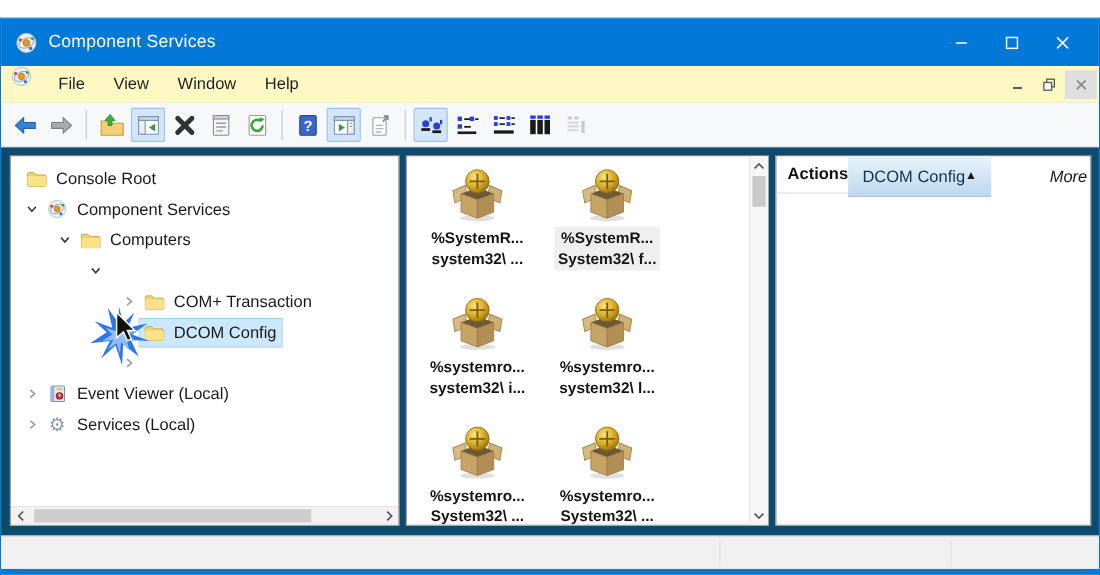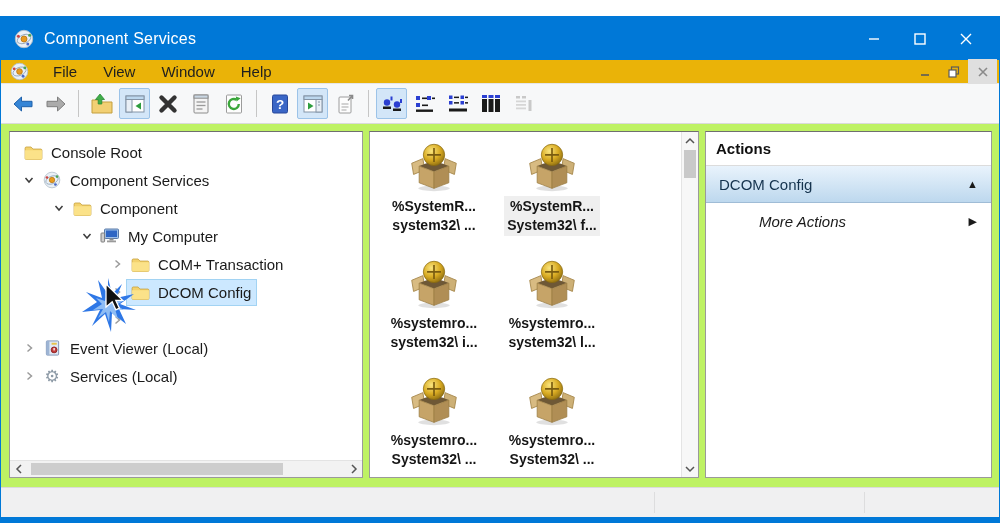--- a/index.html
+++ b/index.html
@@ -10,35 +10,35 @@
 
   
   .titlebar { height:43px; background:#0078d7; display:flex; align-items:center; flex:none; }
   .titlebar .appicon { width:20px; height:20px; margin-left:13px; flex:none; }
   .titlebar .title { color:#fff; font-size:16px; margin-left:10px; letter-spacing:.2px; }
   .wcontrols { margin-left:auto; margin-right:10px; display:flex; }
   .wbtn { width:46px; height:43px; display:flex; align-items:center; justify-content:center; color:#fff; }
   .wbtn svg { display:block; }
 
   
-  .menubar { height:24px; background:#eab308; border-bottom:1px solid #e6e6e6; display:flex; align-items:center; font-size:15px; color:#1f1f1f; flex:none; }
+  .menubar { height:34px; background:#fef9c3; border-bottom:1px solid #e6e6e6; display:flex; font-size:15px; color:#1f1f1f; flex:none; }
   .menubar .micon { width:19px; height:19px; margin:0 11px 0 9px; flex:none; }
   .mitem { padding:0 13px; height:100%; display:flex; align-items:center; }
   .mdi { margin-left:auto; display:flex; align-items:center; margin-right:2px; }
   .mdibtn { width:29px; height:26px; display:flex; align-items:center; justify-content:center; color:#5a5a5a; }
   .mdibtn.close { background:#dfdfdf; }
 
   
   .toolbar { height:40px; background:#f7f8f9; border-bottom:1px solid #dadada; display:flex; align-items:center; padding-left:5px; flex:none; }
   .tbtn { width:31px; height:31px; display:flex; align-items:center; justify-content:center; border:1px solid transparent; border-radius:2px; margin:0 1px; }
   .tbtn.active { background:#d3e6f8; border-color:#9cc3e8; }
   .tsep { width:1px; height:27px; background:#c6c6c6; margin:0 6px; flex:none; }
 
   
-  .main { flex:1; display:flex; padding:7px 7px 9px 8px; gap:6px; background:#bef264; min-height:0;justify-content:space-between; }
+  .main { flex:1; display:flex; padding:7px 7px 9px 8px; gap:6px; background:#0c4a6e; min-height:0;justify-content:space-between; }
   .pane { border:1px solid #9a9a9a; border-top-color:#6f6f6f; background:#fff; }
 
   
   .tree-pane { width:354px; flex:none; position:relative; padding-top:6px; overflow:hidden; }
   .trow { height:28px; display:flex; align-items:center; font-size:15px; color:#1a1a1a; white-space:nowrap; }
   .chev { width:21px; height:14px; flex:none; display:flex; align-items:center; justify-content:center; }
   .tsel { display:flex; align-items:center; height:25px; padding:0 5px 0 2px; }
   .trow.selected .tsel { background:#cce8ff; outline:1px solid #a2d3f3; }
   .ticon { width:22px; height:18px; flex:none; margin-right:7px; display:flex; align-items:center; justify-content:center; }
   .gear-glyph { font-size:17px; color:#8d9aa6; line-height:1; }
@@ -52,21 +52,21 @@
   .tile { display:flex; flex-direction:column; align-items:center;font-weight:bold; }
   .tile svg { width:56px; height:52px; flex:none; }
   .tile .tlabel { margin-top:3px; font-size:14px; line-height:19px; text-align:center; color:#151515; padding:1px 3px; }
   .tile.hl .tlabel { background:#efefef; }
   .vscroll { width:17px; flex:none; background:#f7f7f7; border-left:1px solid #e4e4e4; position:relative; }
   .vscroll .up { position:absolute; top:0; left:0; right:0; height:17px; display:flex; align-items:center; justify-content:center; }
   .vscroll .down { position:absolute; bottom:0; left:0; right:0; height:17px; display:flex; align-items:center; justify-content:center; }
   .vthumb { position:absolute; top:18px; left:2px; right:2px; height:28px; background:#c9c9c9; }
 
   
-  .actions-pane { flex:1; display:flex; flex-direction:column; overflow:hidden; }
+  .actions-pane { flex:1; display:flex; flex-direction:row; overflow:hidden; }
   .ahead { height:34px; flex:none; display:flex; align-items:center; padding-left:10px; font-weight:bold; font-size:15px; color:#111; border-bottom:1px solid #dcdcdc; }
   .agroup { height:37px; flex:none; background:linear-gradient(#e9f3fc, #bdd8ee); border-bottom:1px solid #9fbcd6; display:flex; align-items:center; padding:0 13px; color:#15334e; font-size:15px; }
   .agroup .glabel { flex:1; }
   .tri { font-size:11px; color:#1a1a1a; }
   .amore { height:36px; flex:none; display:flex; align-items:center; padding:0 14px 0 53px; font-size:15px; color:#1a1a1a; }
   .amore .alabel { flex:1;font-style:italic; }
 
   
   .statusbar { height:30px; flex:none; background:#f0f0f1; border-top:1px solid #dadada; position:relative; }
   .sdiv { position:absolute; top:4px; bottom:4px; width:1px; background:#ddddde; }
@@ -333,41 +333,29 @@
             <svg width="12" height="12">
               <use href="#sym-chev-exp"></use>
             </svg>
           </span>
         <div class="tsel">
             <span class="ticon">
               <svg width="19" height="15">
                 <use href="#sym-folder"></use>
               </svg>
             </span>
-            <span>Component</span>
+            <span>Computers</span>
           </div>
       </div>
       <div class="trow" style="padding-left:66px">
         <span class="chev">
             <svg width="12" height="12">
               <use href="#sym-chev-exp"></use>
             </svg>
           </span>
-        <div class="tsel">
-            <span class="ticon">
-          <svg width="20" height="18" viewBox="0 0 20 18">
-            <rect x="4.5" y="2" width="14" height="9.5" rx="1" fill="#9fc0e8" stroke="#5a7aa8"></rect>
-            <rect x="6" y="3.5" width="11" height="6.5" fill="#2f66c4"></rect>
-            <rect x="9.5" y="11.5" width="4" height="2" fill="#8f8f8f"></rect>
-            <rect x="7" y="13.5" width="9" height="1.8" fill="#9a9a9a"></rect>
-            <rect x="1" y="6" width="3.6" height="9" rx="0.8" fill="#cfcfcf" stroke="#7d7d7d"></rect>
-          </svg>
-            </span>
-            <span>My Computer</span>
-          </div>
       </div>
       <div class="trow" style="padding-left:96px">
         <span class="chev">
             <svg width="12" height="12">
               <use href="#sym-chev-col"></use>
             </svg>
           </span>
         <div class="tsel">
             <span class="ticon">
               <svg width="19" height="15">

